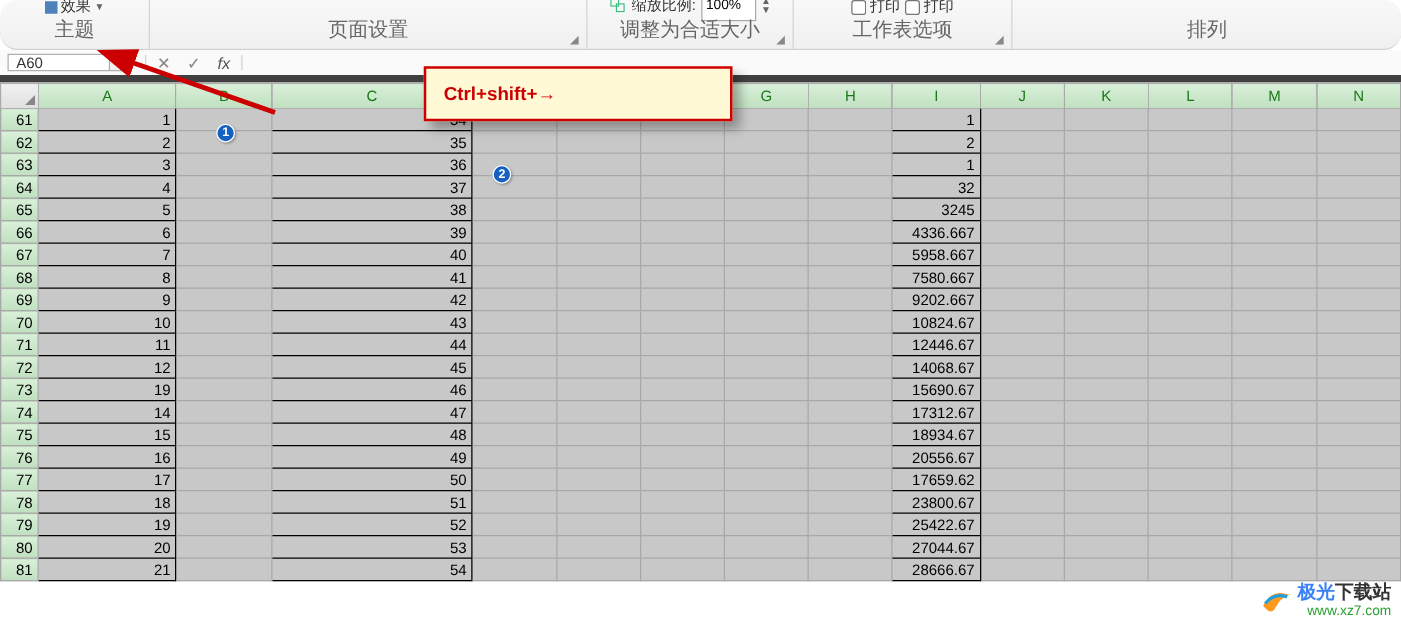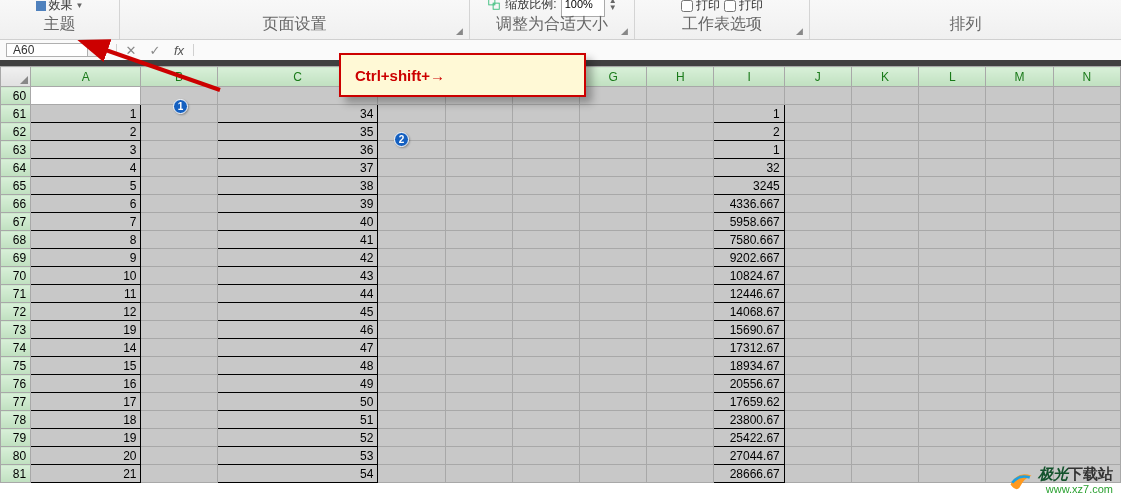--- a/index.html
+++ b/index.html
@@ -13,20 +13,21 @@
   position: relative;
 }
 
 
 .ribbon {
   height: 40px;
   background: linear-gradient(#f8f8f8, #f0f0f0);
   border-bottom: 1px solid #d0d0d0;
   display: flex;
   position: relative;
+  border-radius: 14px;
 }
 .ribbon-group {
   height: 100%;
   border-right: 1px solid #d4d4d4;
   display: flex;
   flex-direction: column;
   justify-content: flex-end;
   align-items: center;
   padding: 2px 8px;
   position: relative;
@@ -226,21 +227,21 @@
   text-align: right;
   pointer-events: none;
 }
 .wm-icon {
   display: inline-flex;
   width: 28px; height: 28px;
   vertical-align: middle;
 }
 .wm-text { display: inline-block; vertical-align: middle; line-height: 1.1; }
 .wm-title { font-size: 15px; font-weight: bold; color: #333; }
-.wm-title .accent { color: #14532d; font-style: italic; }
+.wm-title .accent { color: #3b82f6; }
 .wm-url { font-size: 11px; color: #2aa030; }
 </style>
 </head>
 <body>
 
 <div class="ribbon">
   <div class="ribbon-group" style="width:120px">
     <div class="ribbon-top-row">
       <span class="effects-btn">
         <span class="color-sq"></span>
@@ -329,37 +330,20 @@
           <th class="col-H selected-col">H</th>
           <th class="col-I selected-col">I</th>
           <th class="col-J selected-col">J</th>
           <th class="col-K selected-col">K</th>
           <th class="col-L selected-col">L</th>
           <th class="col-M selected-col">M</th>
           <th class="col-N selected-col">N</th>
         </tr>
     </thead>
     <tbody id="grid-body">
-        <tr class="active-row">
-          <td class="row-hdr">60</td>
-          <td class="col-A" style="background: rgb(255, 255, 255);"></td>
-          <td class="col-B"></td>
-          <td class="col-C"></td>
-          <td class="col-D"></td>
-          <td class="col-E"></td>
-          <td class="col-F"></td>
-          <td class="col-G"></td>
-          <td class="col-H"></td>
-          <td class="col-I"></td>
-          <td class="col-J"></td>
-          <td class="col-K"></td>
-          <td class="col-L"></td>
-          <td class="col-M"></td>
-          <td class="col-N"></td>
-        </tr>
         <tr>
           <td class="row-hdr">61</td>
           <td class="col-A bordered-cell">1</td>
           <td class="col-B"></td>
           <td class="col-C bordered-cell">34</td>
           <td class="col-D"></td>
           <td class="col-E"></td>
           <td class="col-F"></td>
           <td class="col-G"></td>
           <td class="col-H"></td>

